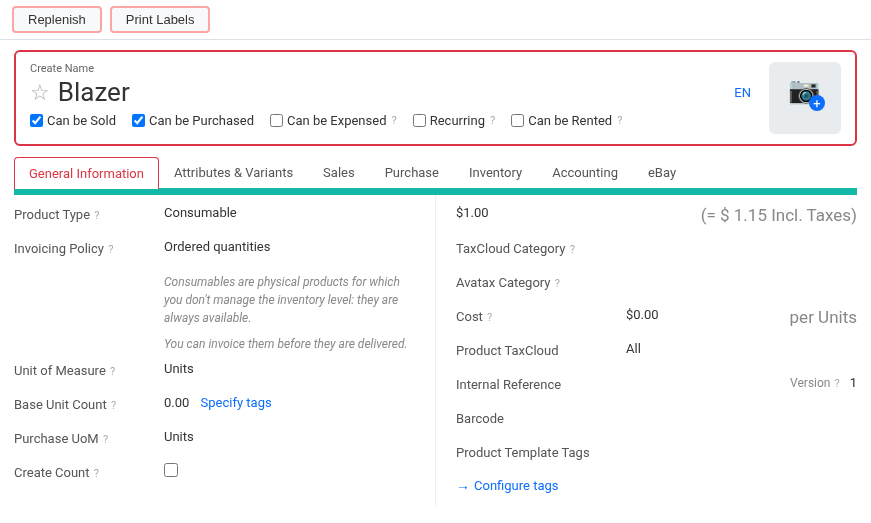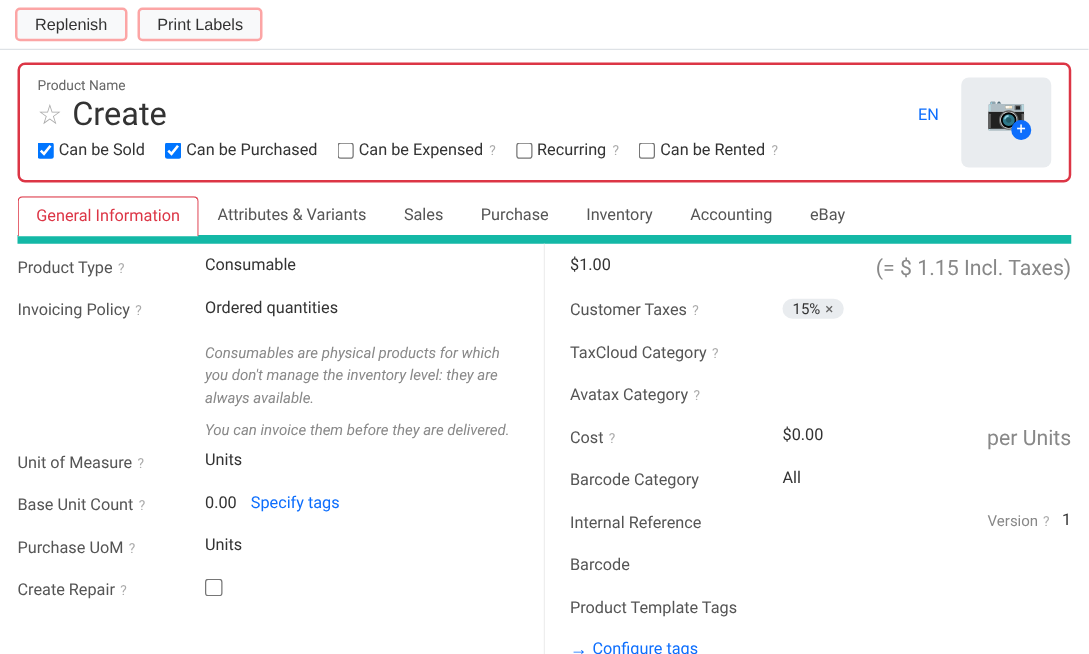--- a/index.html
+++ b/index.html
@@ -229,24 +229,24 @@
 </head>
 <body>
 
 <div class="toolbar">
   <button class="btn">Replenish</button>
   <button class="btn">Print Labels</button>
 </div>
 
 <div class="product-header">
   <div class="product-header-left">
-    <div class="product-name-label">Product Name</div>
+    <div class="product-name-label">Create Name</div>
     <div class="product-title-row">
       <span class="star-icon">☆</span>
-      <span class="product-name">Create</span>
+      <span class="product-name">Blazer</span>
       <span class="en-badge">EN</span>
     </div>
     <div class="checkbox-row">
       <label class="checkbox-item">
         <input type="checkbox" checked="" style="">
         <span>Can be Sold</span>
       </label>
       <label class="checkbox-item">
         <input type="checkbox" checked="" style="">
         <span>Can be Purchased</span>
@@ -329,49 +329,37 @@
     <div class="field-row">
       <div class="field-label">
         <span>Purchase UoM</span>
         <span class="question-mark">?</span>
       </div>
       <div class="field-value">Units</div>
     </div>
 
     <div class="field-row">
       <div class="field-label">
-        <span>Create Repair</span>
+        <span>Create Count</span>
         <span class="question-mark">?</span>
       </div>
       <div class="field-value">
         <input type="checkbox" class="checkbox-field" style="">
       </div>
     </div>
 
   </div>
 
   <div class="right-col">
 
     <div class="right-field-row">
       <div class="right-field-value">$1.00</div>
       <span class="right-field-extra">(= $ 1.15 Incl. Taxes)</span>
     </div>
 
-    <div class="right-field-row">
-      <div class="right-field-label">
-        <span>Customer Taxes</span>
-        <span class="question-mark">?</span>
-      </div>
-      <div class="right-field-value">
-        <span class="tax-badge">
-          <span>15%</span>
-          <span class="remove">×</span>
-        </span>
-      </div>
-    </div>
 
     <div class="right-field-row">
       <div class="right-field-label">
         <span>TaxCloud Category</span>
         <span class="question-mark">?</span>
       </div>
       <div class="right-field-value"></div>
     </div>
 
     <div class="right-field-row">
@@ -385,21 +373,21 @@
     <div class="right-field-row">
       <div class="right-field-label">
         <span>Cost</span>
         <span class="question-mark">?</span>
       </div>
       <div class="right-field-value">$0.00</div>
       <span class="right-field-extra">per Units</span>
     </div>
 
     <div class="right-field-row">
-      <div class="right-field-label">Barcode Category</div>
+      <div class="right-field-label">Product TaxCloud</div>
       <div class="right-field-value">All</div>
     </div>
 
     <div class="right-field-row">
       <div class="right-field-label">Internal Reference</div>
       <div class="right-field-value version-value">
         <span style="flex:1;"></span>
         <span class="version-label">
           <span>Version</span>
           <span class="question-mark">?</span>

